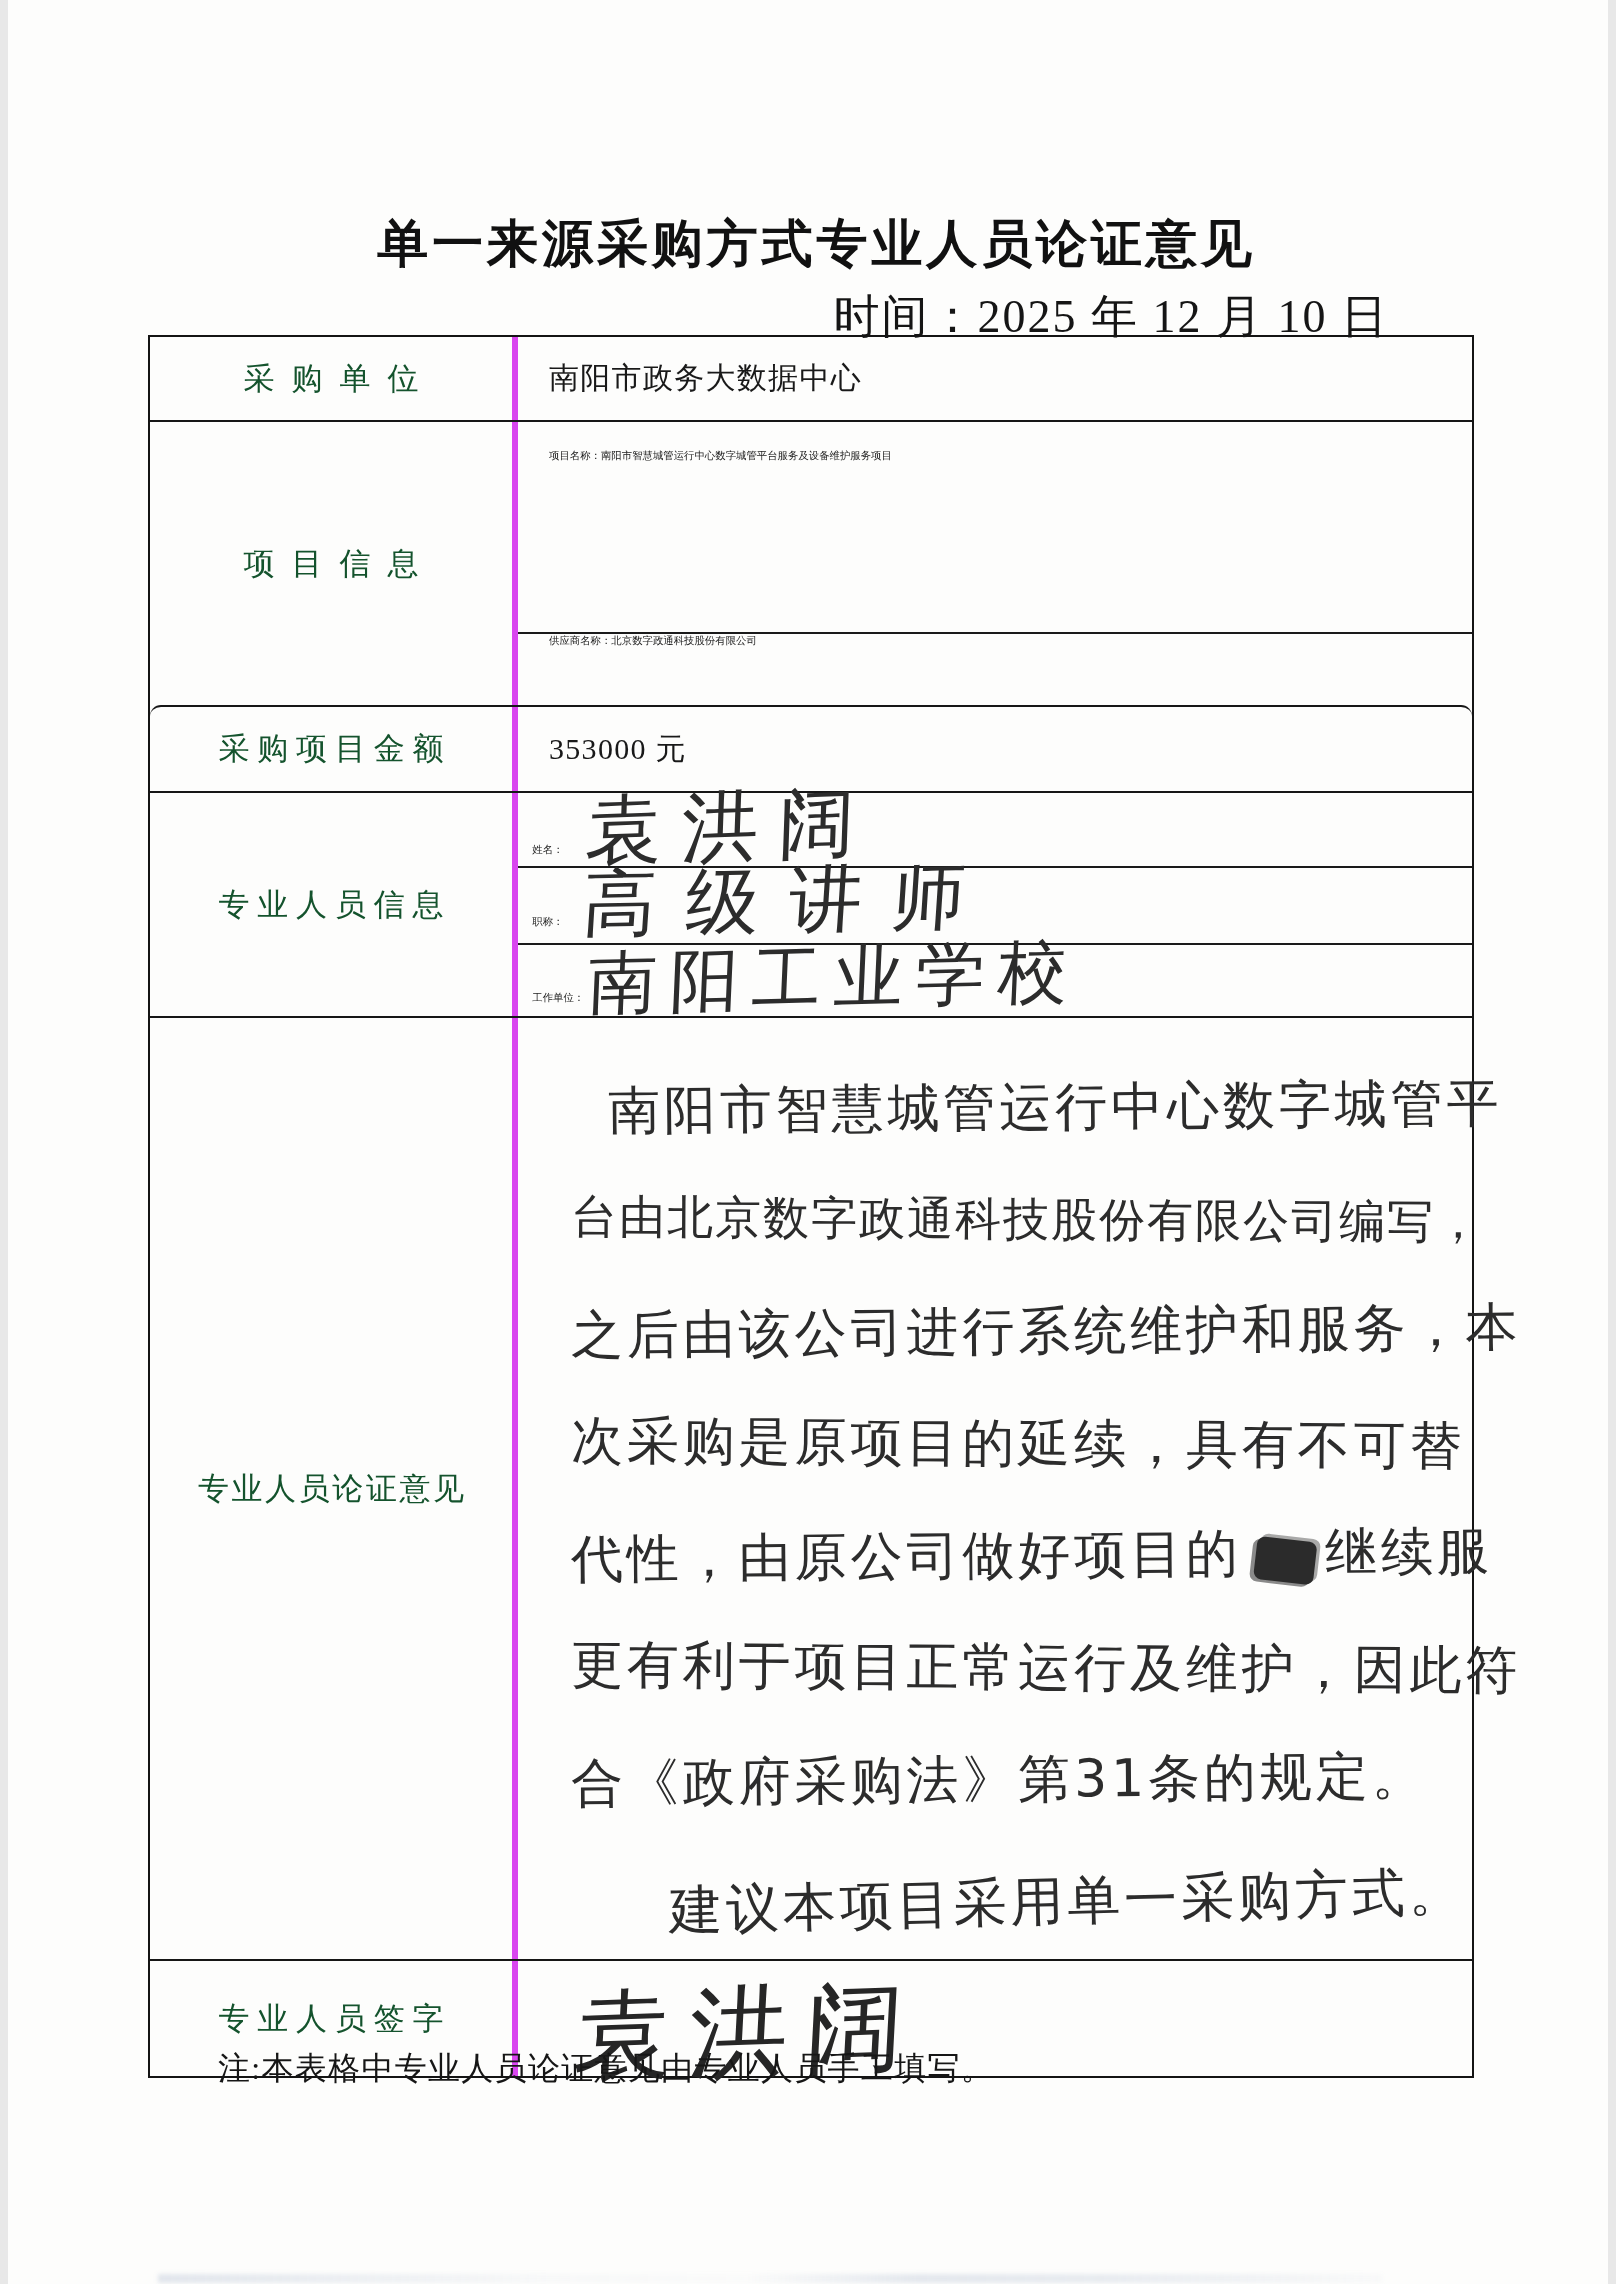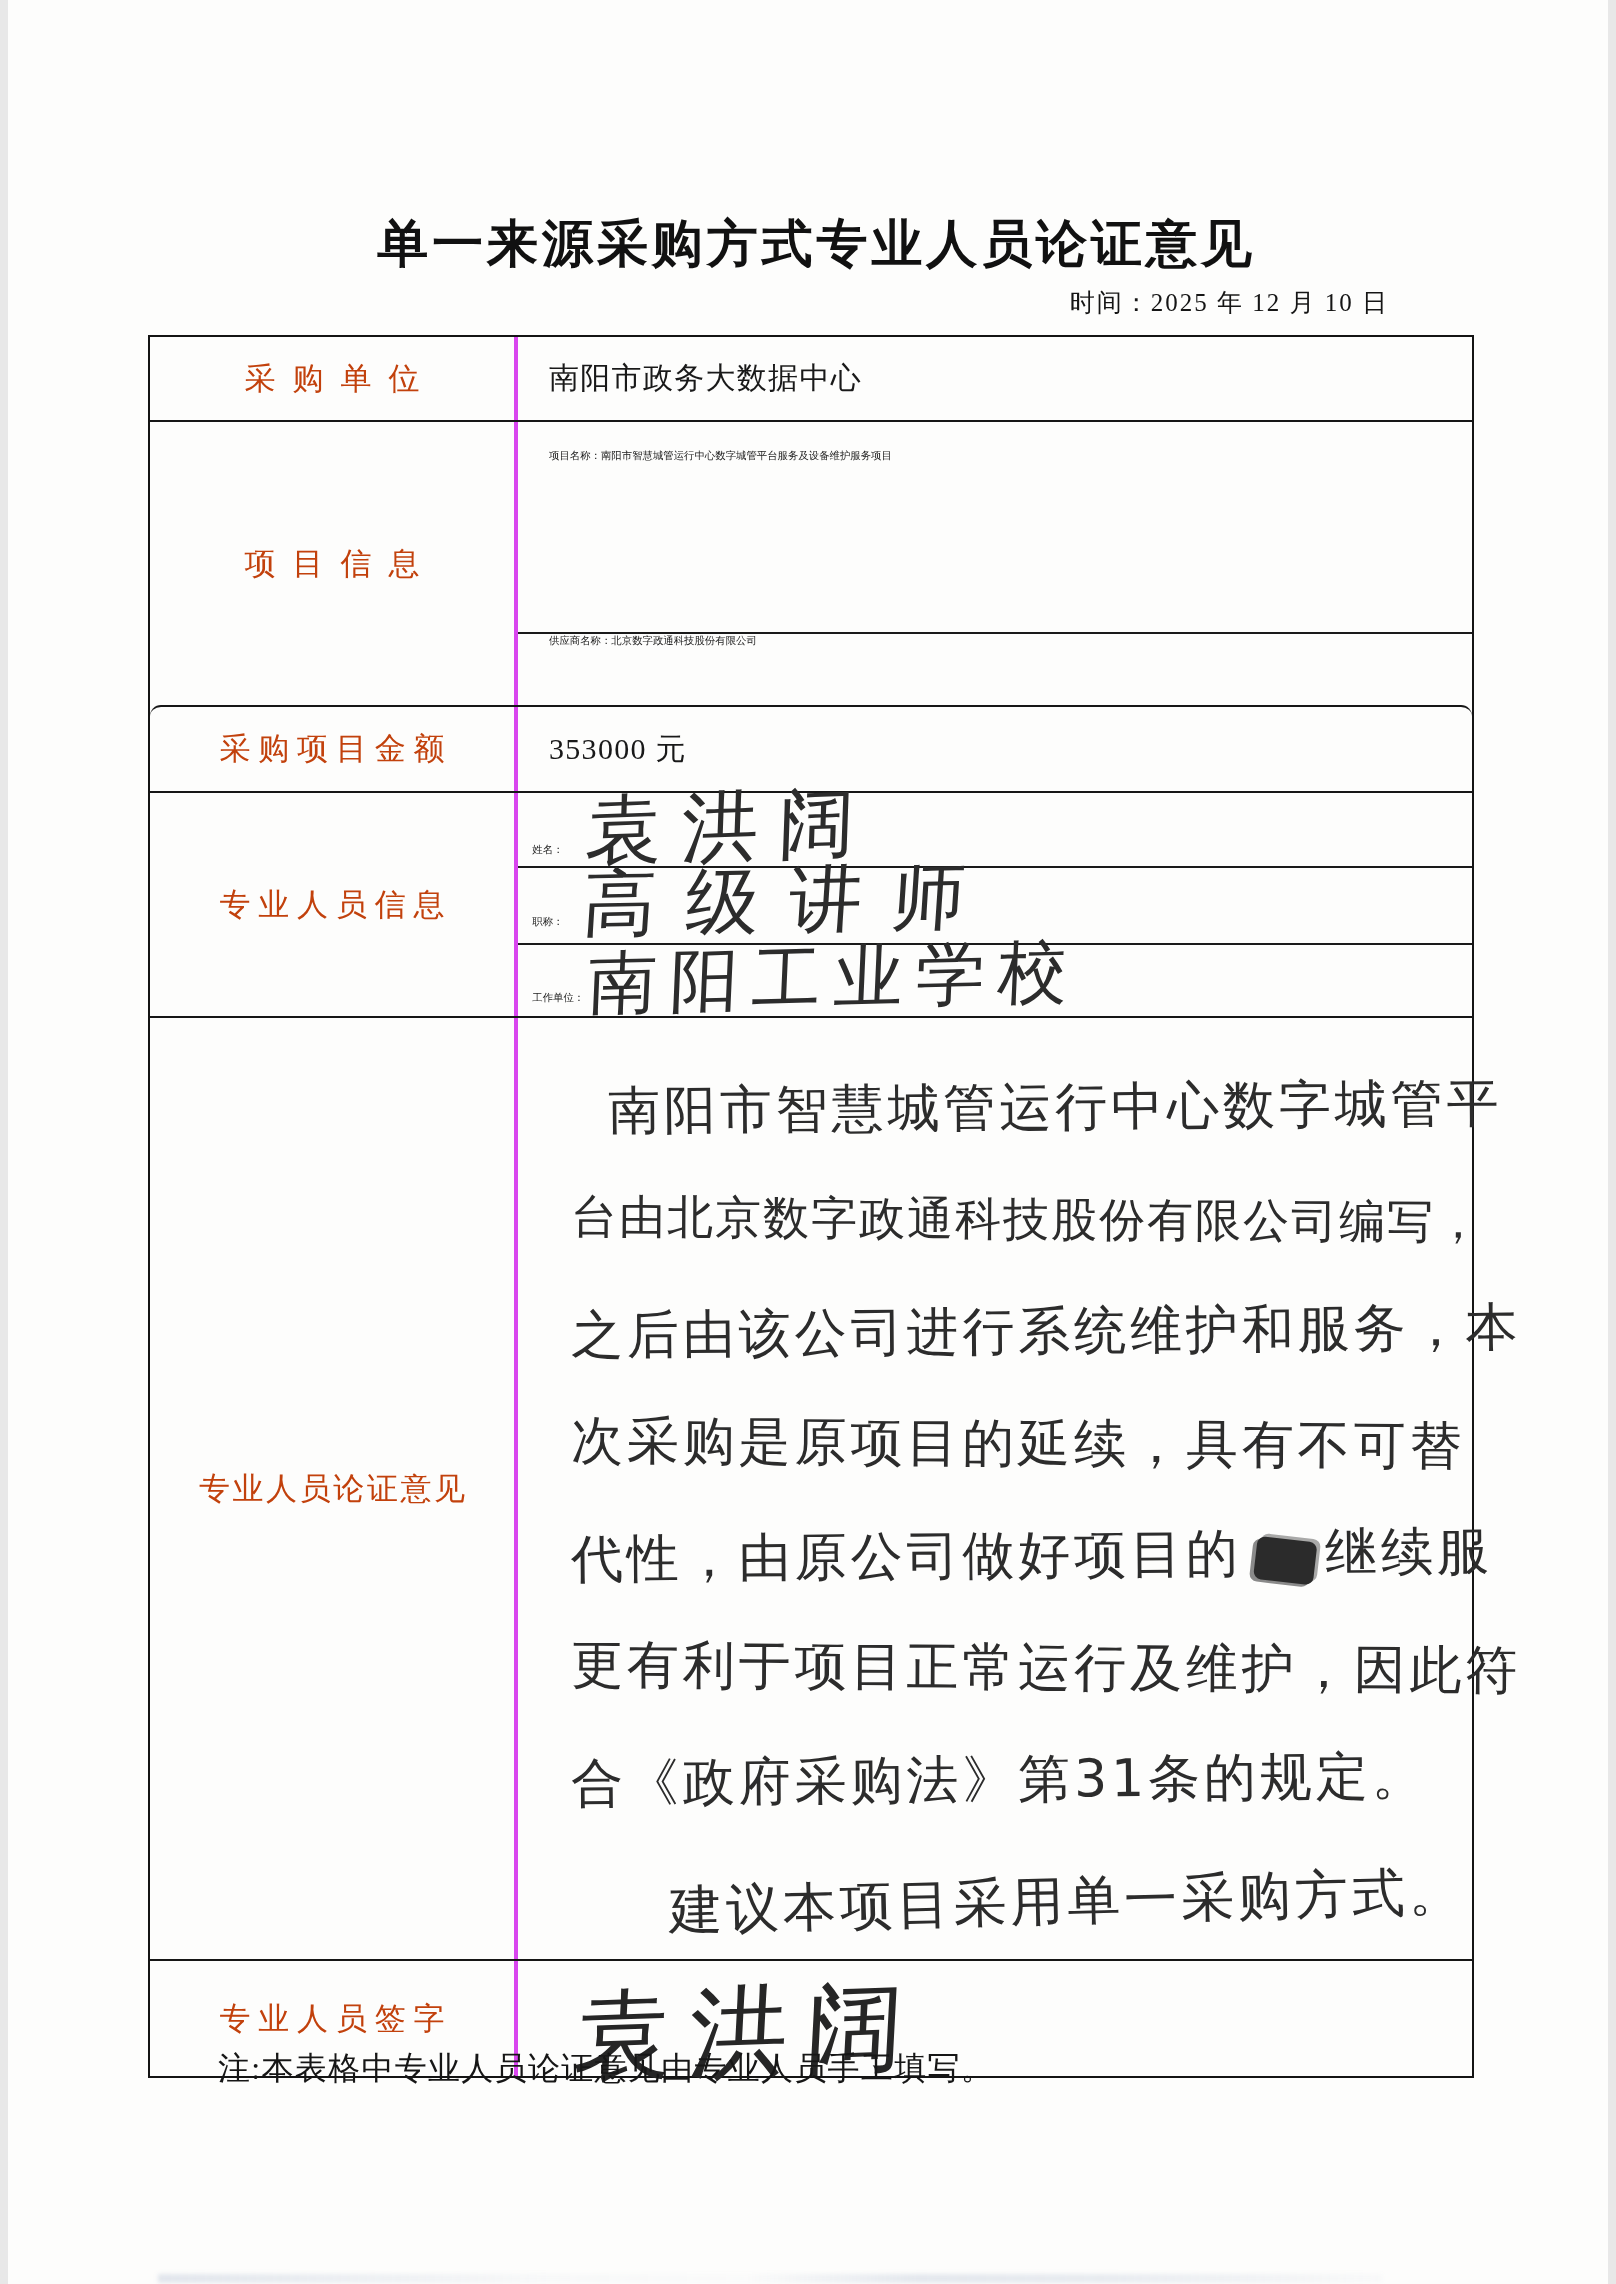--- a/index.html
+++ b/index.html
@@ -25,21 +25,21 @@
     font-family: "Liberation Sans", sans-serif;
     font-weight: 700;
     font-size: 51px;
     letter-spacing: 3.9px;
     color: #111;
   }
   .date-line {
     position: absolute;
     top: 286px;
     right: 219px;
-    font-size: 25px;
+    font-size: 46px;
     letter-spacing: 2px;
     color: #151515;
   }
 
   
   .doc-table {
     position: absolute;
     left: 140px;
     top: 335px;
     width: 1326px;
@@ -47,23 +47,23 @@
     background: transparent;
   }
   .t-row { display: flex; border-top: 2px solid #161616; }
   .t-row:first-child { border-top: none; }
   .label-cell {
     width: 368px;
     flex: 0 0 368px;
     display: flex;
     align-items: center;
     justify-content: center;
-    border-right: 4px solid #d946ef;
+    border-right: 6px solid #d946ef;
     font-size: 31px;
-    color: #c2410c;
+    color: #14532d;
     text-align: right;
   }
   .ls-wide  { letter-spacing: 17px; text-indent: 17px; }
   .ls-mid   { letter-spacing: 7.8px; text-indent: 7.8px; }
   .ls-tight { letter-spacing: 2.6px;  text-indent: 2.6px; }
   .value-cell {
     flex: 1 1 auto;
     display: flex;
     flex-direction: column;
     justify-content: center;

